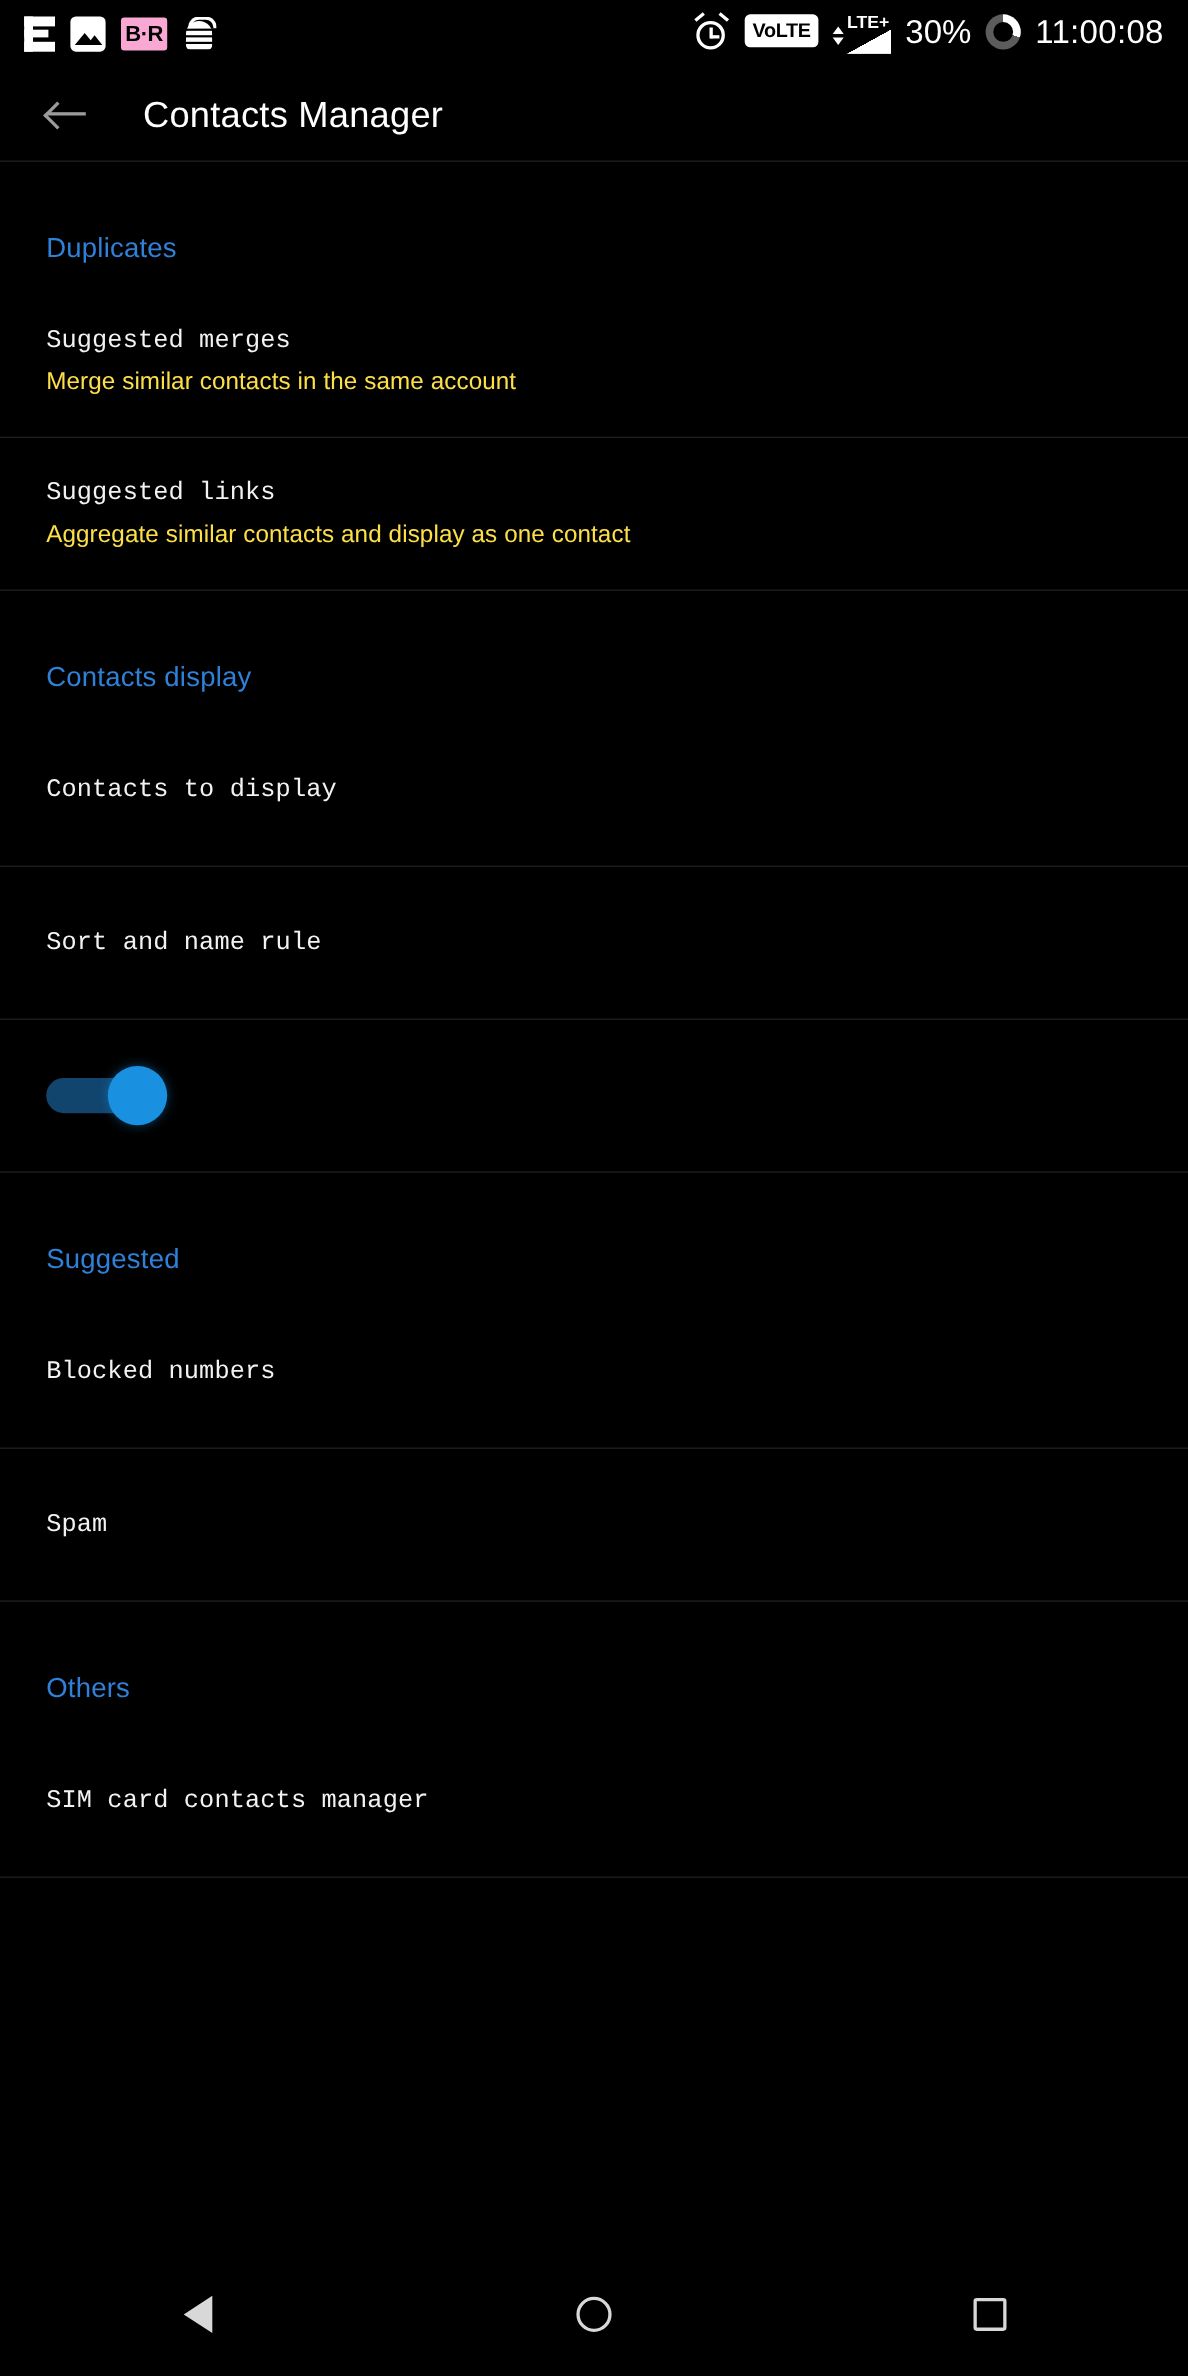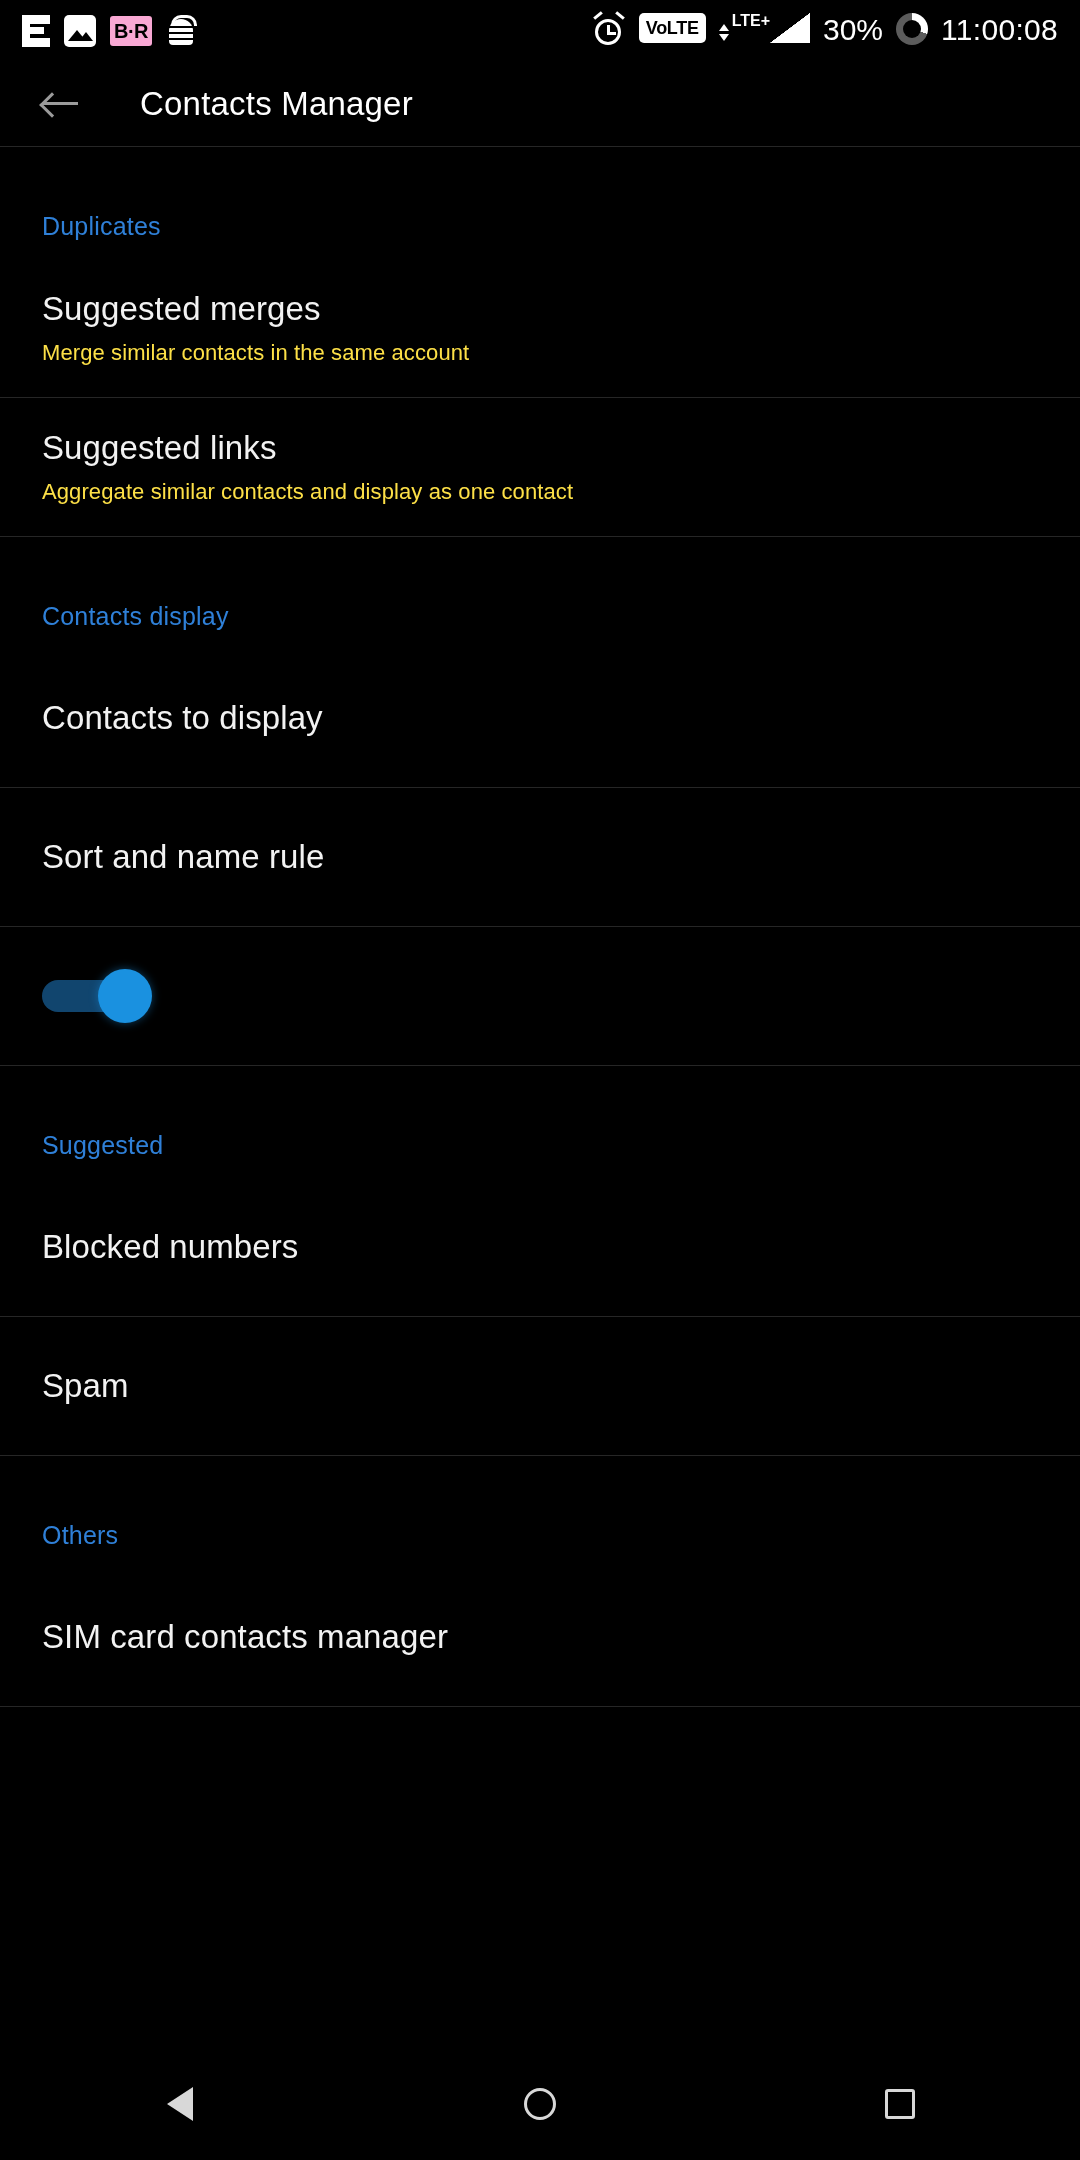--- a/index.html
+++ b/index.html
@@ -83,21 +83,21 @@
 
   .icon-volte{
     height:30px;background:#fff;border-radius:5px;color:#000;
     font-size:18px;font-weight:bold;line-height:30px;padding:0 7px;letter-spacing:-0.3px;
   }
 
   .signal-wrap{ display:flex;align-items:flex-end;gap:3px;height:36px; }
   .arrows{ display:flex;flex-direction:column;justify-content:center;gap:3px;height:34px; }
   .arrow-up{ width:0;height:0;border-left:5px solid transparent;border-right:5px solid transparent;border-bottom:7px solid #fff; }
   .arrow-dn{ width:0;height:0;border-left:5px solid transparent;border-right:5px solid transparent;border-top:7px solid #fff; }
-  .lte-col{ display:flex;flex-direction:row;align-items:flex-start;justify-content:flex-end;height:36px; }
+  .lte-col{ display:flex;flex-direction:column;align-items:flex-start;justify-content:flex-end;height:36px; }
   .lte-txt{ color:#fff;font-size:16px;font-weight:bold;line-height:15px;margin-bottom:-1px; }
   .bars{
     width:40px;height:30px;
     background:linear-gradient(to bottom right, transparent 49.5%, #fff 50%);
   }
 
   .batt-pct{ font-size:30px;color:#fff;letter-spacing:0; }
   .batt-ring{
     width:32px;height:32px;border-radius:50%;
     background:conic-gradient(#fff 0deg 108deg, #5c5c5c 108deg 360deg);
@@ -120,21 +120,21 @@
   .back-arrow{ position:relative;width:38px;height:28px; }
   .back-arrow::before{
     content:"";position:absolute;left:0;top:12px;width:36px;height:3px;background:#9b9b9b;
   }
   .back-arrow::after{
     content:"";position:absolute;left:1px;top:6px;width:15px;height:15px;
     border-left:3px solid #9b9b9b;border-bottom:3px solid #9b9b9b;
     transform:rotate(45deg);
   }
   .appbar-title{
-    margin-left:50px;
+    margin-left:40px;
     font-size:33px;color:#fff;font-weight:400;letter-spacing:0.2px;
   }
 
   
   .content{ width:1080px; }
   .divider{ height:1px;background:#262626;width:100%; }
   .section-header{
     padding:0 42px;
     display:flex;align-items:flex-end;
     height:112px;
@@ -143,21 +143,21 @@
   .section-header span{
     font-size:25px;color:#2f80d8;letter-spacing:0.2px;
   }
   .row{
     padding:0 42px;
     min-height:138px;
     display:flex;align-items:center;
   }
   .row.two-line{ min-height:138px; }
   .row-texts{ display:flex;flex-direction:column;justify-content:center;flex:1; }
-  .row-title{ font-size:33px;color:#f2f2f2;font-weight:400;letter-spacing:0.1px; }
+  .row-title{ font-size:23px;color:#f2f2f2;font-weight:400;letter-spacing:0.1px;font-family:Liberation Mono, monospace; }
   .row-sub{ font-size:22px;color:#fde047;margin-top:12px;letter-spacing:0.1px; }
 
   
   .switch{ width:110px;height:64px;position:relative;flex:0 0 auto;margin-right:6px; }
   .switch .track{
     position:absolute;left:0;top:16px;width:92px;height:32px;border-radius:16px;
     background:#11456e;
   }
   .switch .thumb{
     position:absolute;right:0;top:5px;width:54px;height:54px;border-radius:50%;

